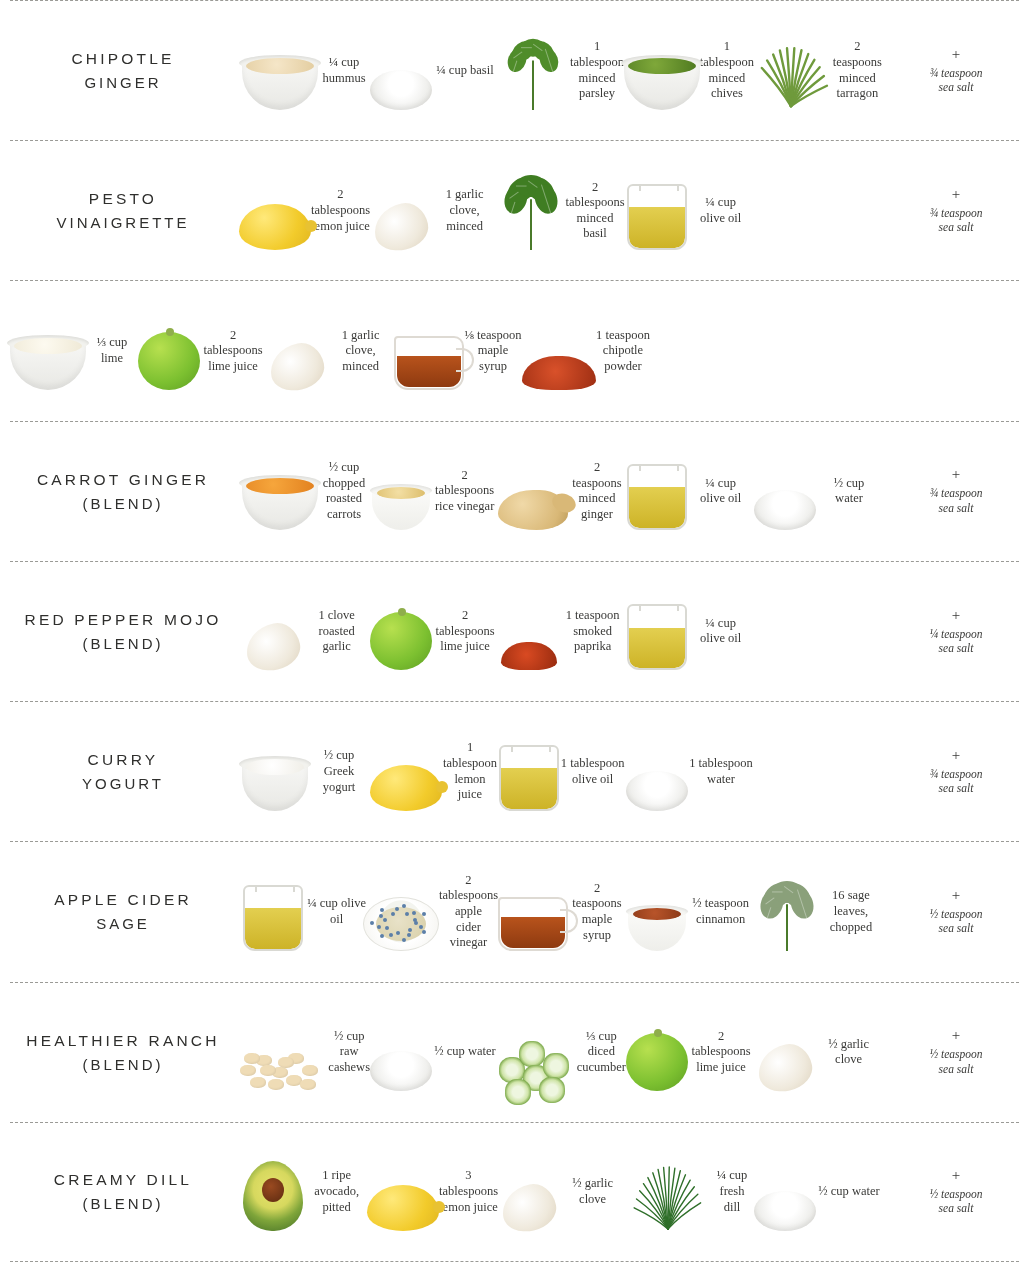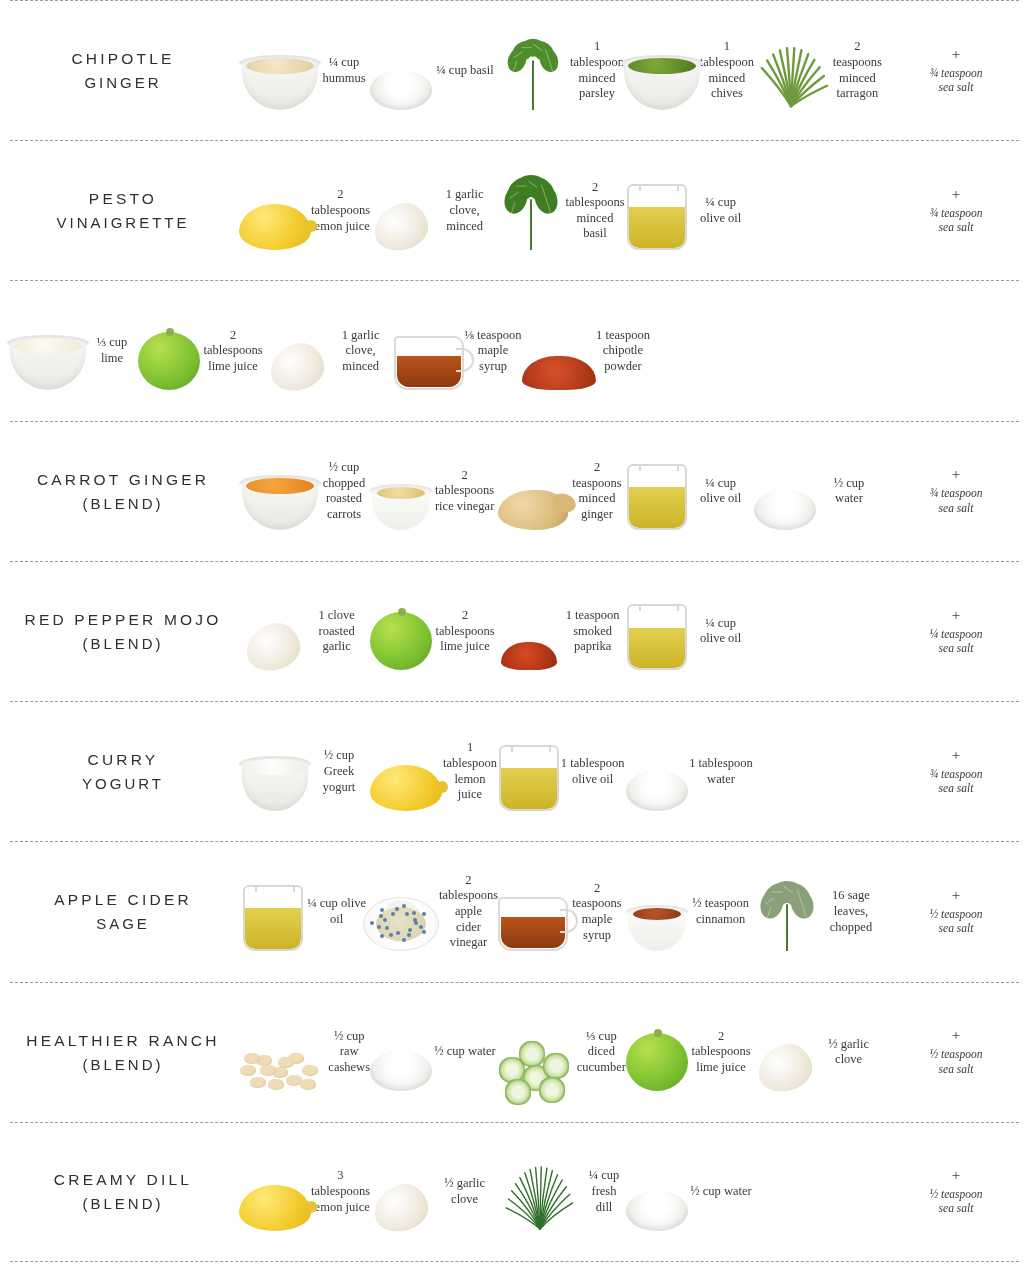--- a/index.html
+++ b/index.html
@@ -754,20 +754,28 @@
       <div class="salt">
         <div class="plus">+</div>
         <div class="salt-text">½ teaspoon<br>sea salt</div>
       </div>
     </div>
     <div class="row" style="height: 140.222px;">
       <div class="row-name"><span>CREAMY DILL</span><span class="sub">(BLEND)</span></div>
       <div class="ingredients">
         <div class="ing">
           <div class="art">
+            <div class="avocado">
+              <div class="pit"></div>
+            </div>
+          </div>
+          <div class="ing-label">1 ripe avocado,<br>pitted</div>
+        </div>
+        <div class="ing">
+          <div class="art">
             <div class="lemon"></div>
           </div>
           <div class="ing-label">3 tablespoons<br>lemon juice</div>
         </div>
         <div class="ing">
           <div class="art">
             <div class="garlic"></div>
           </div>
           <div class="ing-label">½ garlic clove</div>
         </div>

